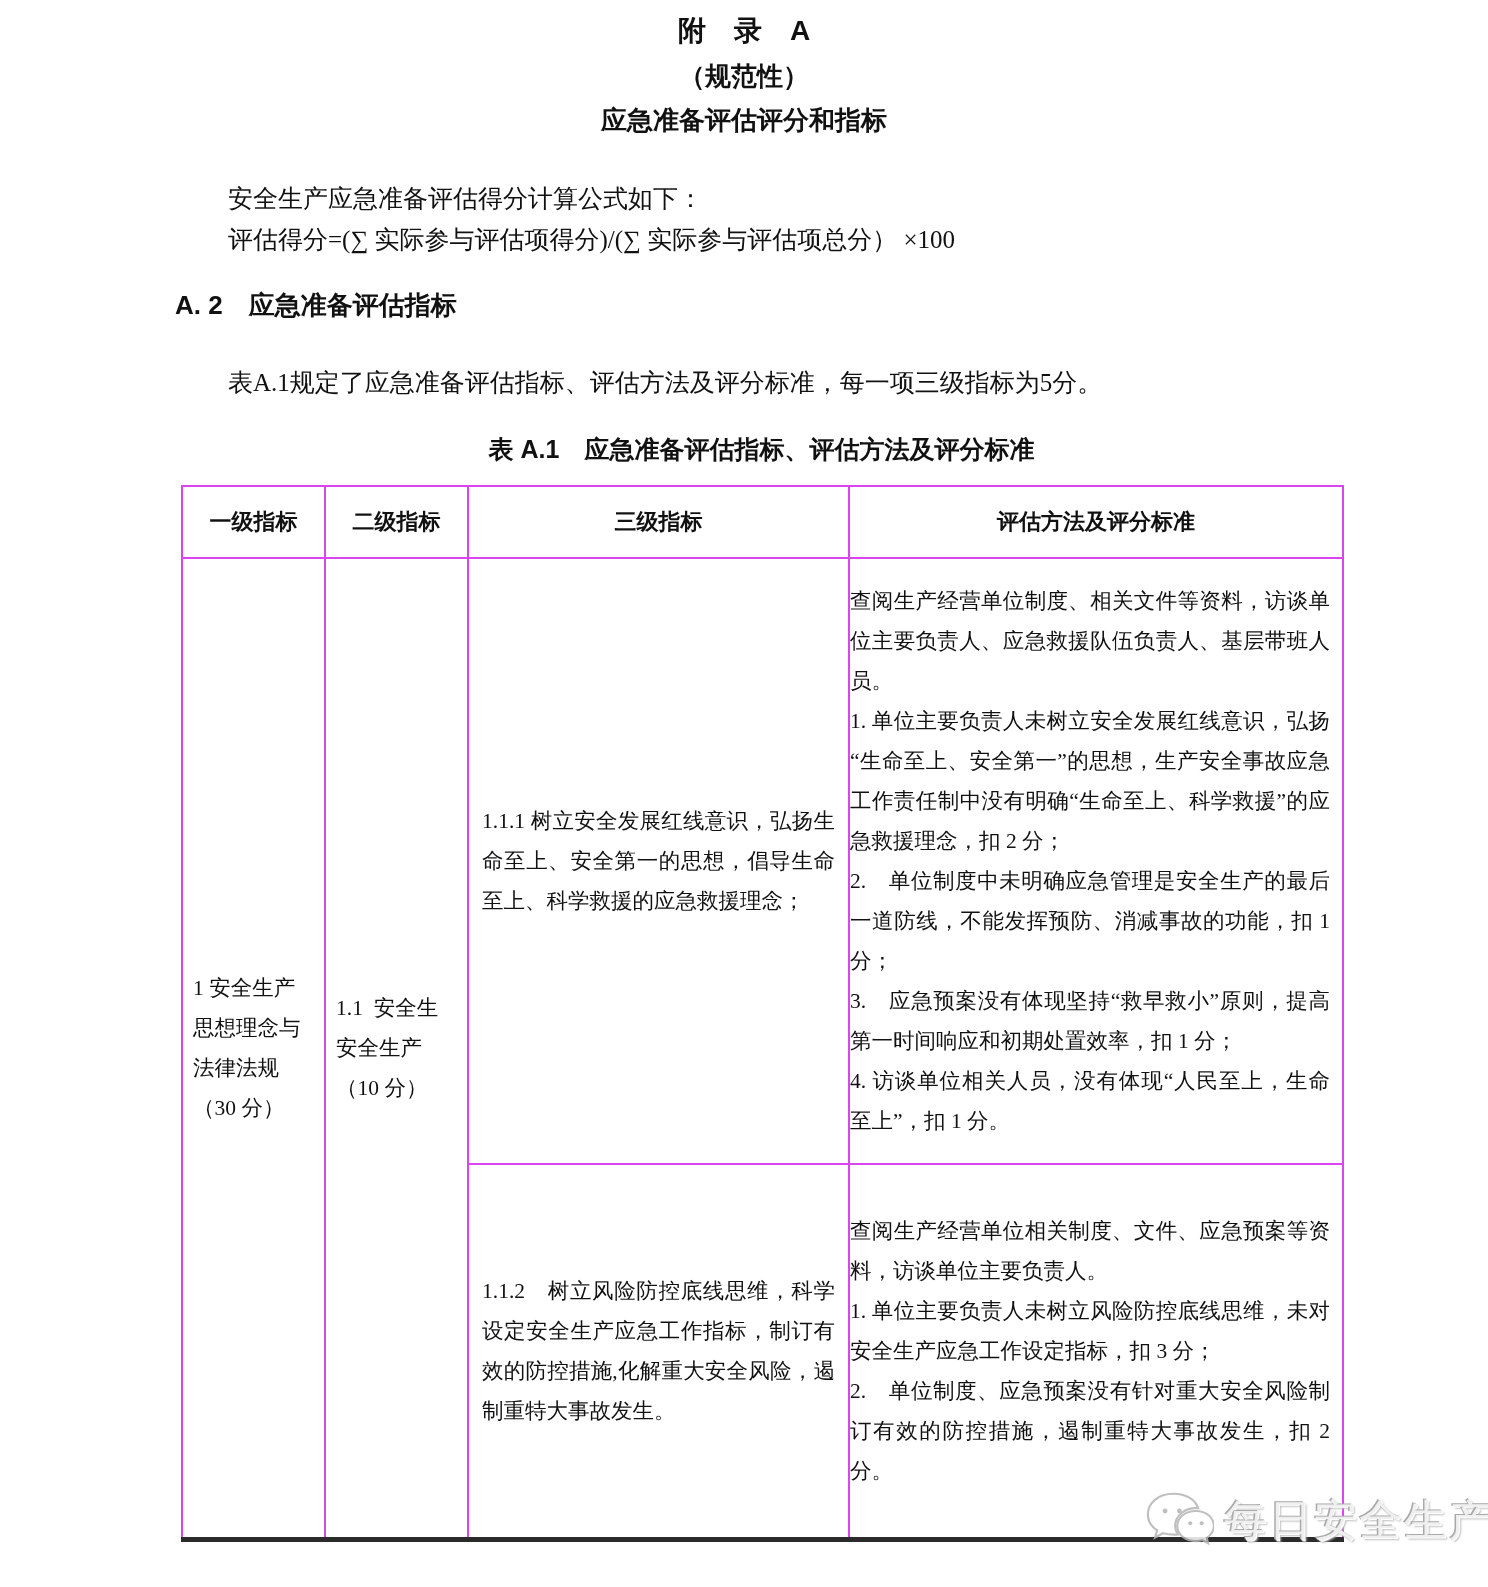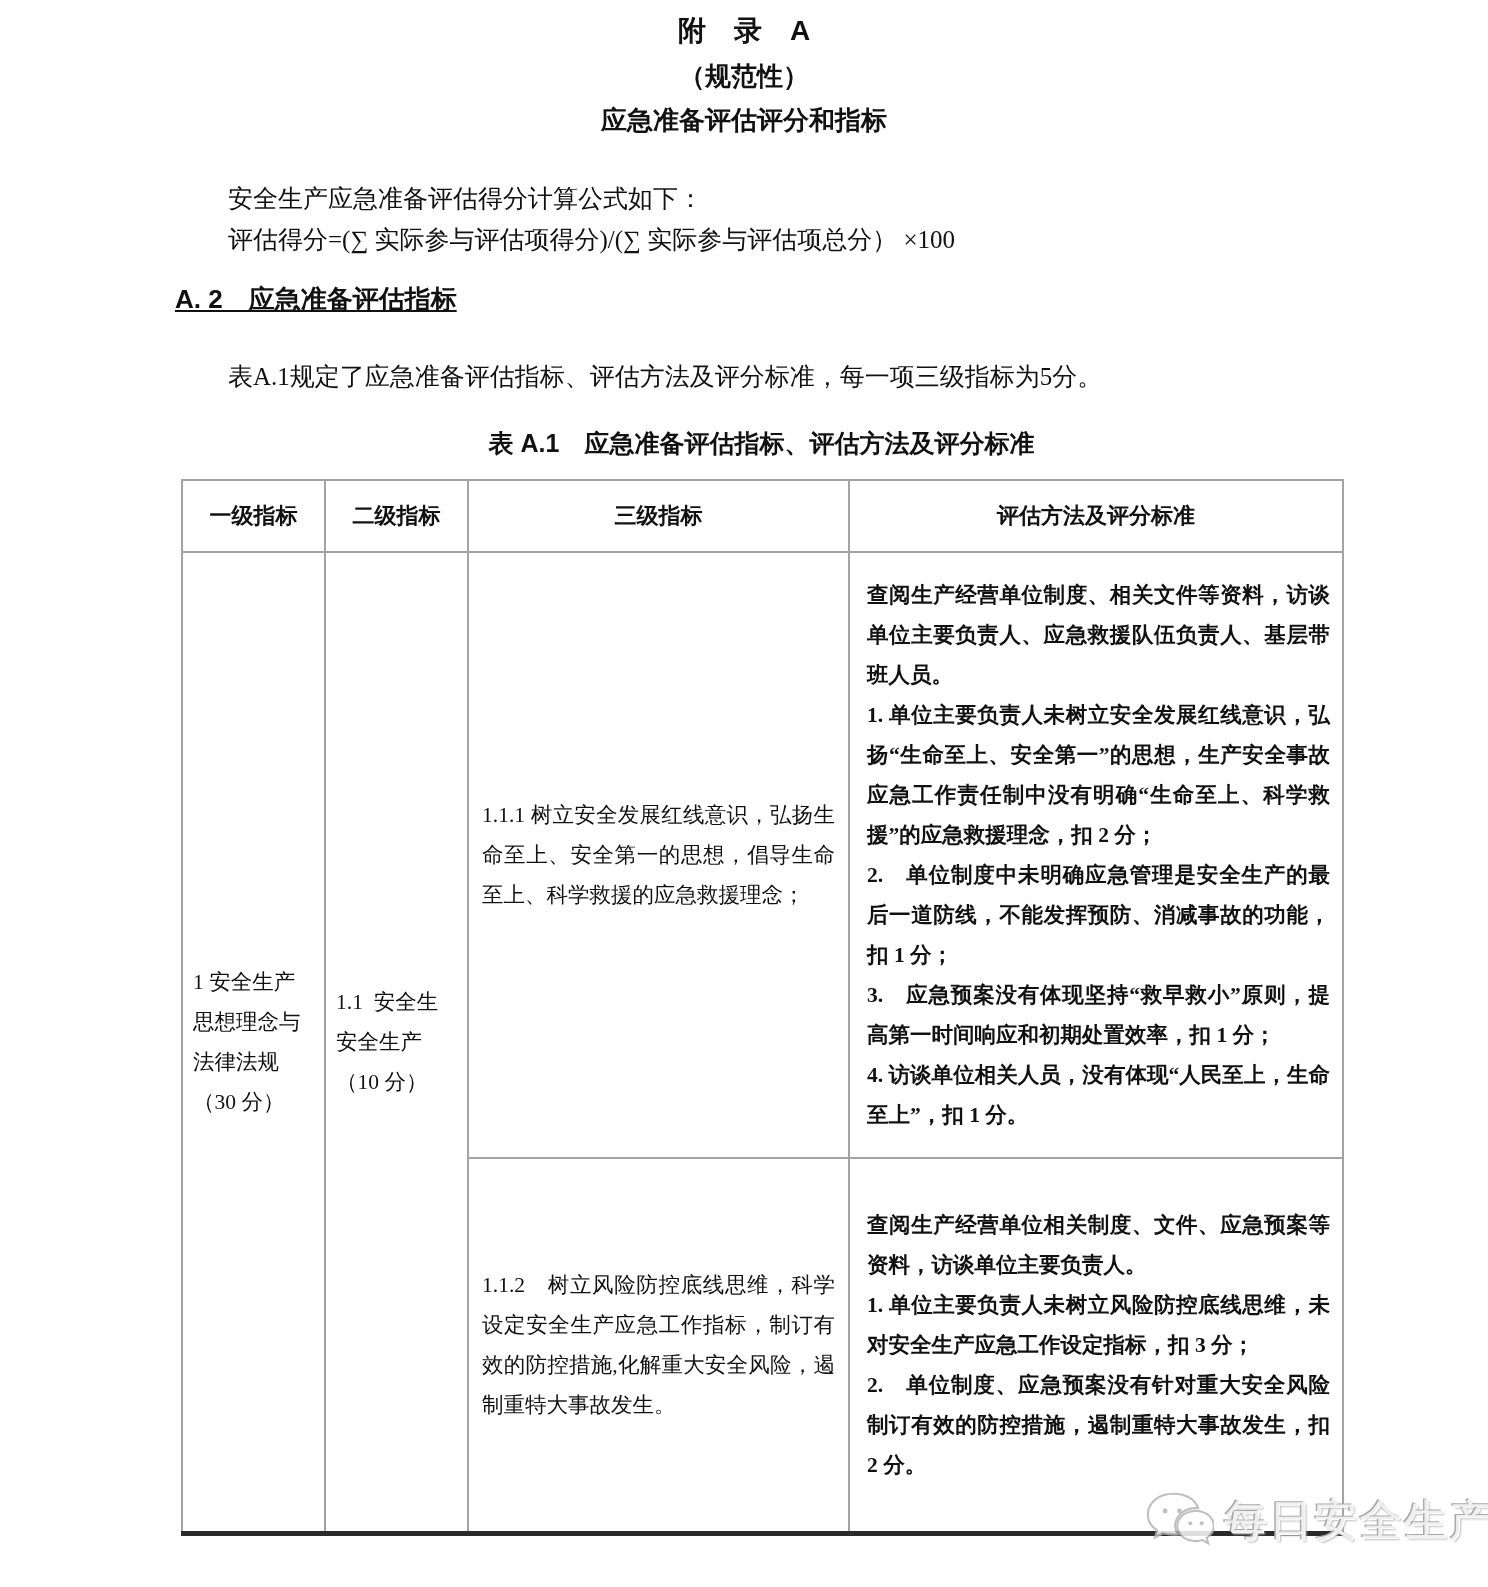--- a/index.html
+++ b/index.html
@@ -21,54 +21,54 @@
     font-weight:bold;font-size:26px;line-height:44px;white-space:pre;
   }
 
   
   .section-heading{
     font-family:"Liberation Sans","DejaVu Sans",sans-serif;
     font-weight:bold;font-size:26px;line-height:34px;
     margin-left:175px;white-space:pre;
   }
   .h-a1{margin-top:30px;}
-  .h-a2{margin-top:22px;text-decoration:underline;}
+  .h-a2{margin-top:28px;}
   .body-para{
     font-size:25px;line-height:41px;margin:0 120px 0 175px;
     text-indent:53px;white-space:pre-wrap;
   }
   .para-group-a1{margin-top:36px;}
   .para-group-a2{margin-top:40px;}
 
   
   .table-caption{
     margin:30px 0 0 181px;width:1161px;text-align:center;
     font-family:"Liberation Sans","DejaVu Sans",sans-serif;
     font-weight:bold;font-size:25px;line-height:32px;white-space:pre;
   }
 
   
   table.eval{
     margin:20px 0 0 181px;width:1161px;table-layout:fixed;
     border-collapse:collapse;
     border:2px solid #2b2b2b;border-bottom:5px solid #2b2b2b;
   }
-  table.eval th,table.eval td{border:2px solid #a3a3a3;}
+  table.eval th,table.eval td{border:2px solid #d946ef;}
   table.eval th{
     font-family:"Liberation Sans","DejaVu Sans",sans-serif;
     font-weight:bold;font-size:22px;height:70px;
     text-align:center;vertical-align:middle;padding:0 4px;
   }
   table.eval td{
     font-size:21.5px;line-height:40px;vertical-align:middle;
   }
   td.c-level1,td.c-level2{padding:0 10px;}
   .cell-line{text-align:left;white-space:pre;}
   td.c-level3{padding:0 13px;height:584px;}
-  td.c-method{padding:10px 12px 10px 17px;font-weight:bold;}
+  td.c-method{padding:10px 12px 10px 0;}
   tr.row1 td.c-level3,tr.row1 td.c-method{height:584px;}
   tr.row2 td.c-level3,tr.row2 td.c-method{height:352px;}
   .jp{margin:0;text-align:justify;white-space:pre-wrap;}
 
   
   .watermark{
     position:absolute;left:1142px;top:1488px;
     display:flex;align-items:center;gap:10px;
     pointer-events:none;z-index:5;
   }

